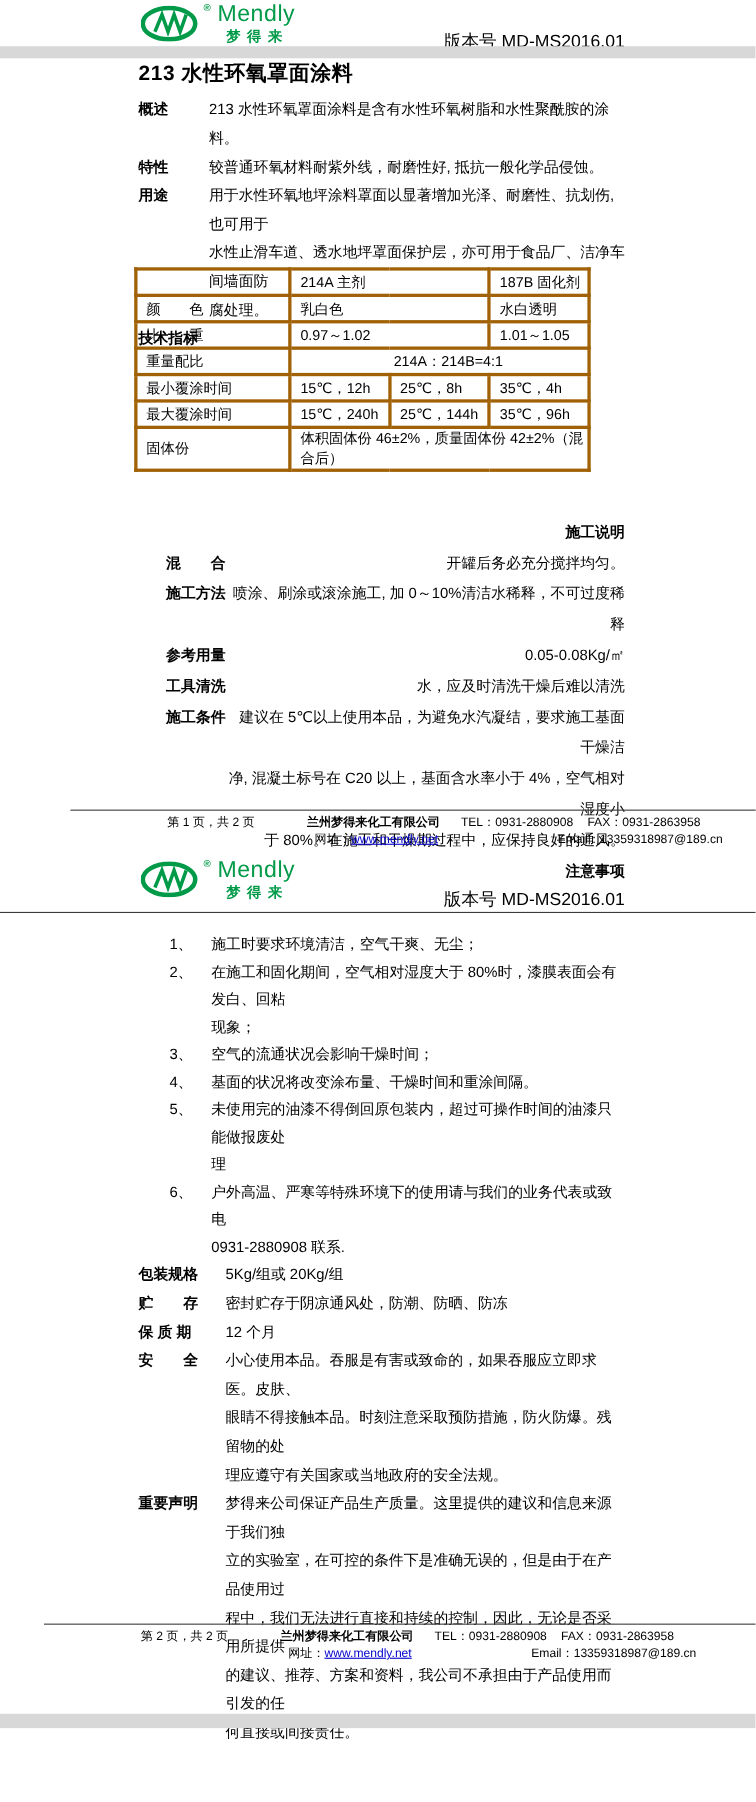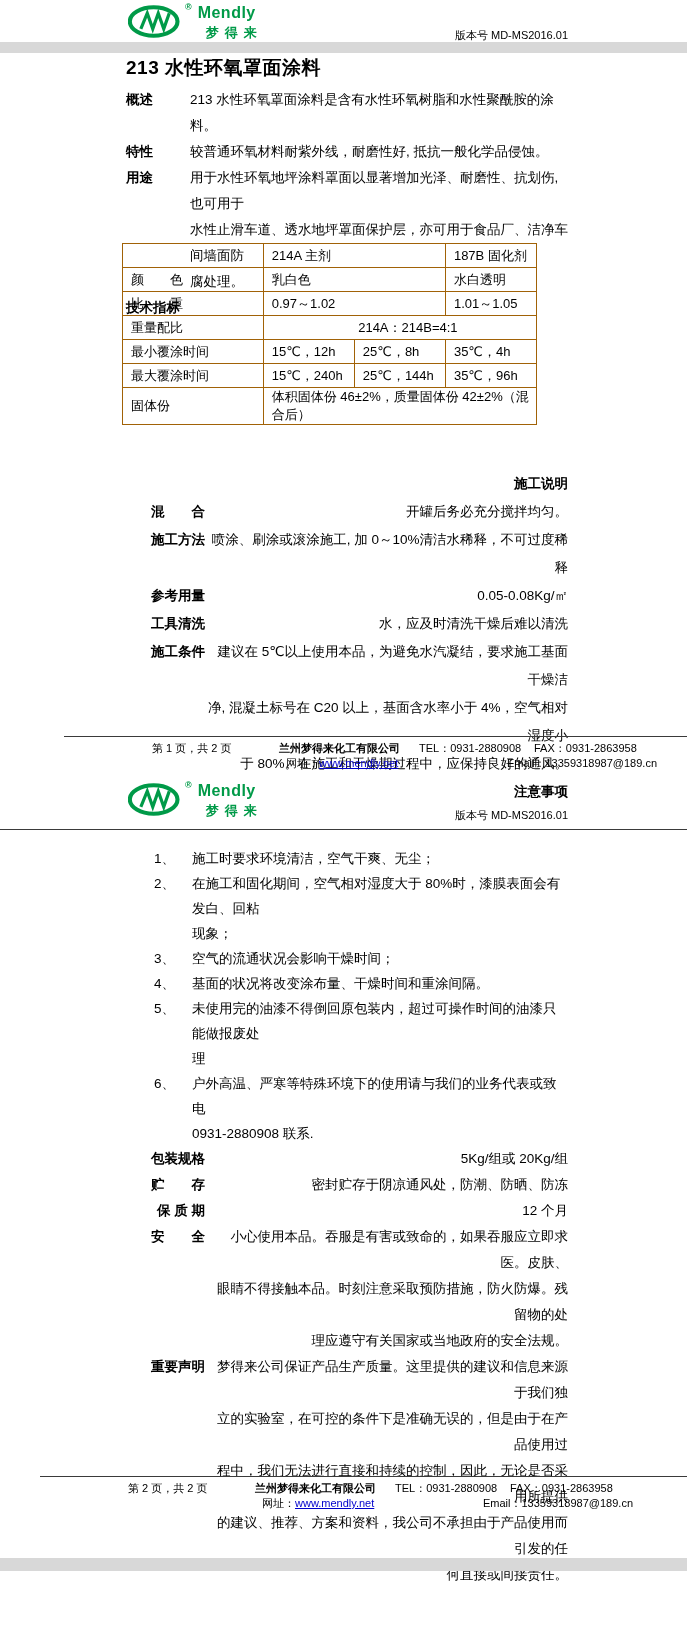--- a/index.html
+++ b/index.html
@@ -18,39 +18,39 @@
   .band{position:absolute;left:0;right:0;background:var(--band);}
   .band1{top:42px;height:11px;}
   .band2{top:1558px;height:13px;}
 
   
   .logo{position:absolute;left:128px;display:flex;align-items:flex-start;gap:6px;}
   .logo-p1{top:3px;}
   .logo-p2{top:781px;}
   .logo-mark{display:block;margin-top:2px;}
   .reg{color:var(--green);font-size:9px;font-weight:bold;margin-left:-4px;margin-top:-1px;}
-  .logo-en{color:var(--green);font-weight:700;font-size:16px;line-height:20px;letter-spacing:.5px;}
+  .logo-en{color:var(--green);font-weight:400;font-size:21px;line-height:20px;letter-spacing:.5px;}
   .logo-cn{color:var(--green);font-weight:bold;font-size:13px;letter-spacing:6px;margin-top:1px;margin-left:8px;}
-  .version{position:absolute;right:119px;font-size:11px;}
+  .version{position:absolute;right:119px;font-size:16px;}
   .version-p1{top:28px;}
   .version-p2{top:808px;}
   .hrule{position:absolute;left:0;right:0;border-top:1px solid #3a3a3a;}
   .rule-p2{top:829px;}
 
   
   .c1a{position:absolute;top:55px;left:126px;width:442px;}
   .doc-title{font-size:19px;font-weight:bold;line-height:26px;margin-bottom:6px;letter-spacing:.5px;}
   .sec-row{display:flex;line-height:26px;gap:19px;}
   .sec-label{width:45px;font-weight:bold;flex:none;}
   .sec-body{flex:1;}
   .h-bold{font-weight:bold;line-height:26px;}
 
   
   .spec-table{position:absolute;top:243px;left:122px;width:415px;border-collapse:collapse;font-size:13px;}
-  .spec-table td{border:1px solid #a16207;height:24px;padding:0 0 0 8px;vertical-align:middle;}
+  .spec-table td{border:3px solid #a16207;height:24px;padding:0 0 0 8px;vertical-align:middle;}
   .spec-table td.center{text-align:center;padding-left:16px;}
 
   .c1b{position:absolute;top:470px;left:126px;width:442px;text-align:right;}
   .crow{display:flex;line-height:28px;}
   .crow-label{width:79px;font-weight:bold;flex:none;}
   .crow-body{flex:1;}
   .note-heading{font-weight:bold;line-height:28px;}
   .construction-heading{font-weight:bold;line-height:28px;}
 
   
@@ -65,21 +65,21 @@
   .f-fax{flex:1;}
   .frow2{display:flex;line-height:15px;padding-left:134px;}
   .f-web{width:221px;flex:none;}
   .w-link{color:var(--link);text-decoration:underline;cursor:pointer;}
 
   
   .c2{position:absolute;top:846px;left:126px;width:442px;}
   .note-item{display:flex;line-height:25px;padding-left:28px;}
   .note-num{width:38px;flex:none;}
   .note-body{flex:1;}
-  .irow{display:flex;line-height:26px;text-align:right;}
+  .irow{display:flex;line-height:26px;}
   .irow-label{width:79px;font-weight:bold;flex:none;}
   .irow-body{flex:1;}
 </style>
 </head>
 <body>
 
 <div class="logo logo-p1">
   <svg class="logo-mark" width="55" height="33" viewBox="0 0 60 36">
     <ellipse cx="28" cy="18" rx="26" ry="15.5" fill="none" stroke="#009a48" stroke-width="4.5"></ellipse>
     <path d="M14 26 L21 9 L27 26 L33 9 L39 26 L45 9" fill="none" stroke="#009a48" stroke-width="3.5"></path>

